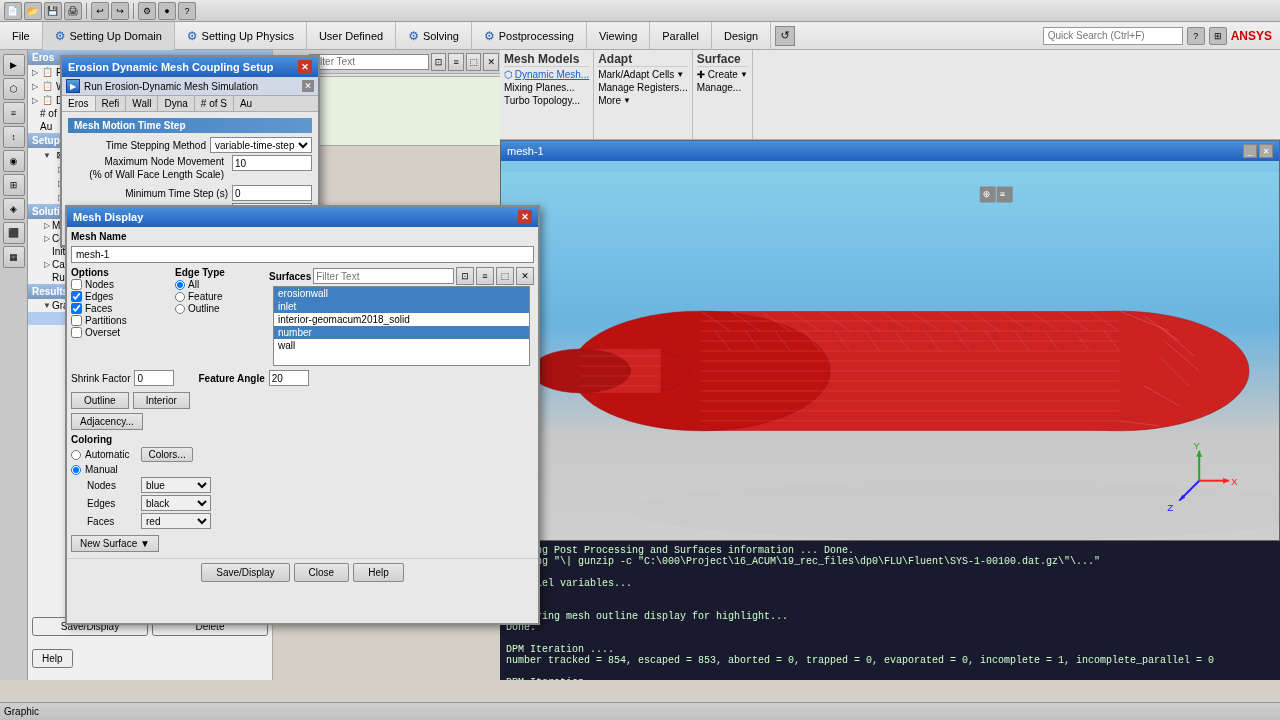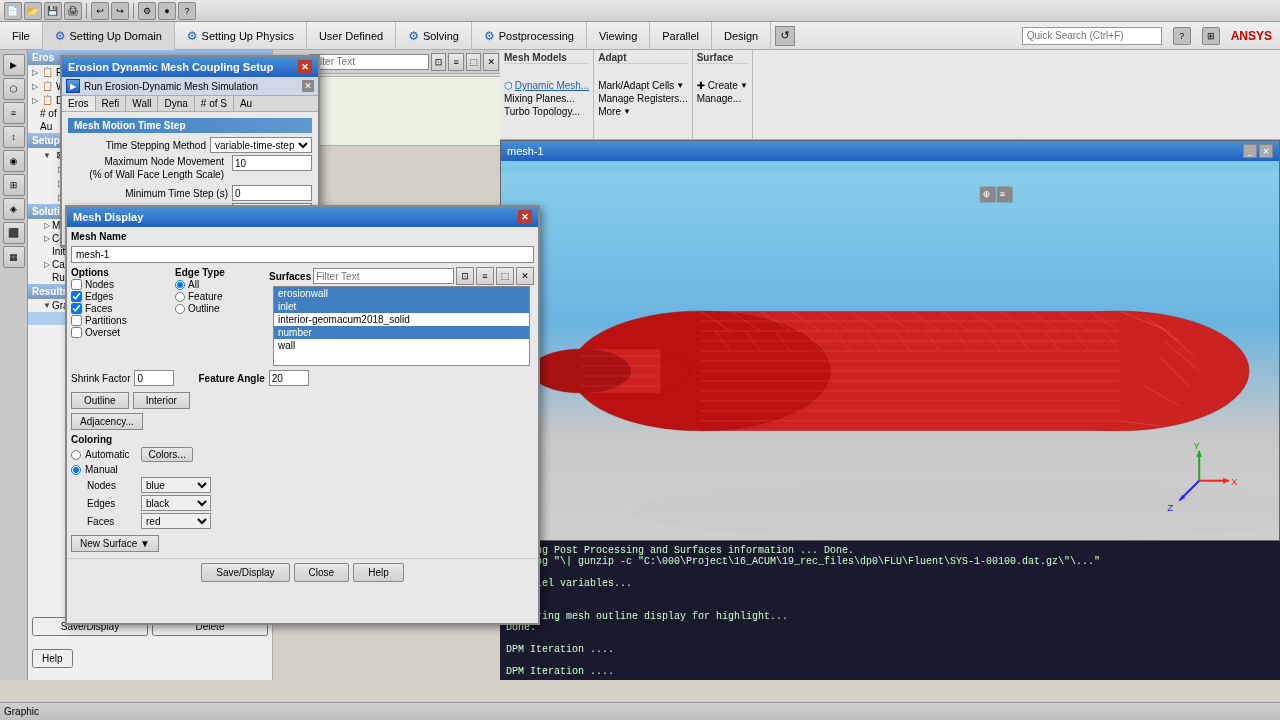--- a/index.html
+++ b/index.html
@@ -41,21 +41,21 @@
       gap: 4px;
       cursor: pointer;
       font-size: 11px;
       border-right: 1px solid #bbb;
       white-space: nowrap;
     }
     .search-bar {
       margin-left: auto;
       display: flex;
       align-items: center;
-      gap: 11px;
+      gap: 4px;
       padding-right: 8px;
     }
     .search-input {
       width: 140px;
       height: 18px;
       border: 1px solid #999;
       padding: 0 4px;
       font-size: 10px;
       background: #fff;
     }
@@ -331,25 +331,25 @@
       font-weight: bold;
       margin-right: 4px;
     }
     .panel-section {
       display: flex;
       flex-direction: column;
       border-right: 1px solid #bbb;
       padding: 2px 4px;
     }
     .panel-section-label {
-      font-size: 10px;
+      font-size: 12px;
       font-weight: bold;
       color: #333;
       border-bottom: 1px solid #ccc;
-      margin-bottom: 16px;
+      margin-bottom: 2px;
     }
 
     
     .mesh-svg {
       width: 100%;
       height: 100%;
     }
 
     
     .left-nav {
@@ -771,20 +771,21 @@
   <div>Setting Post Processing and Surfaces information ...    Done.</div>
   <div>Reading "\| gunzip -c "C:\000\Project\16_ACUM\19_rec_files\dp0\FLU\Fluent\SYS-1-00100.dat.gz\"\..."</div>
   <div>&nbsp;</div>
   <div>Parallel variables...</div>
   <div>Done.</div>
   <div>&nbsp;</div>
   <div>Preparing mesh outline display for highlight...</div>
   <div>Done.</div>
   <div>&nbsp;</div>
   <div>DPM Iteration ....</div>
+  <div>number tracked = 854, escaped = 853, aborted = 0, trapped = 0, evaporated = 0, incomplete = 1, incomplete_parallel = 0</div>
   <div>&nbsp;</div>
   <div>DPM Iteration ....</div>
 
 </div>
 
 <div class="dialog erosion-dialog">
   <div class="dialog-title">
     <span>Erosion Dynamic Mesh Coupling Setup</span>
     <div class="dialog-close">✕</div>
   </div>

